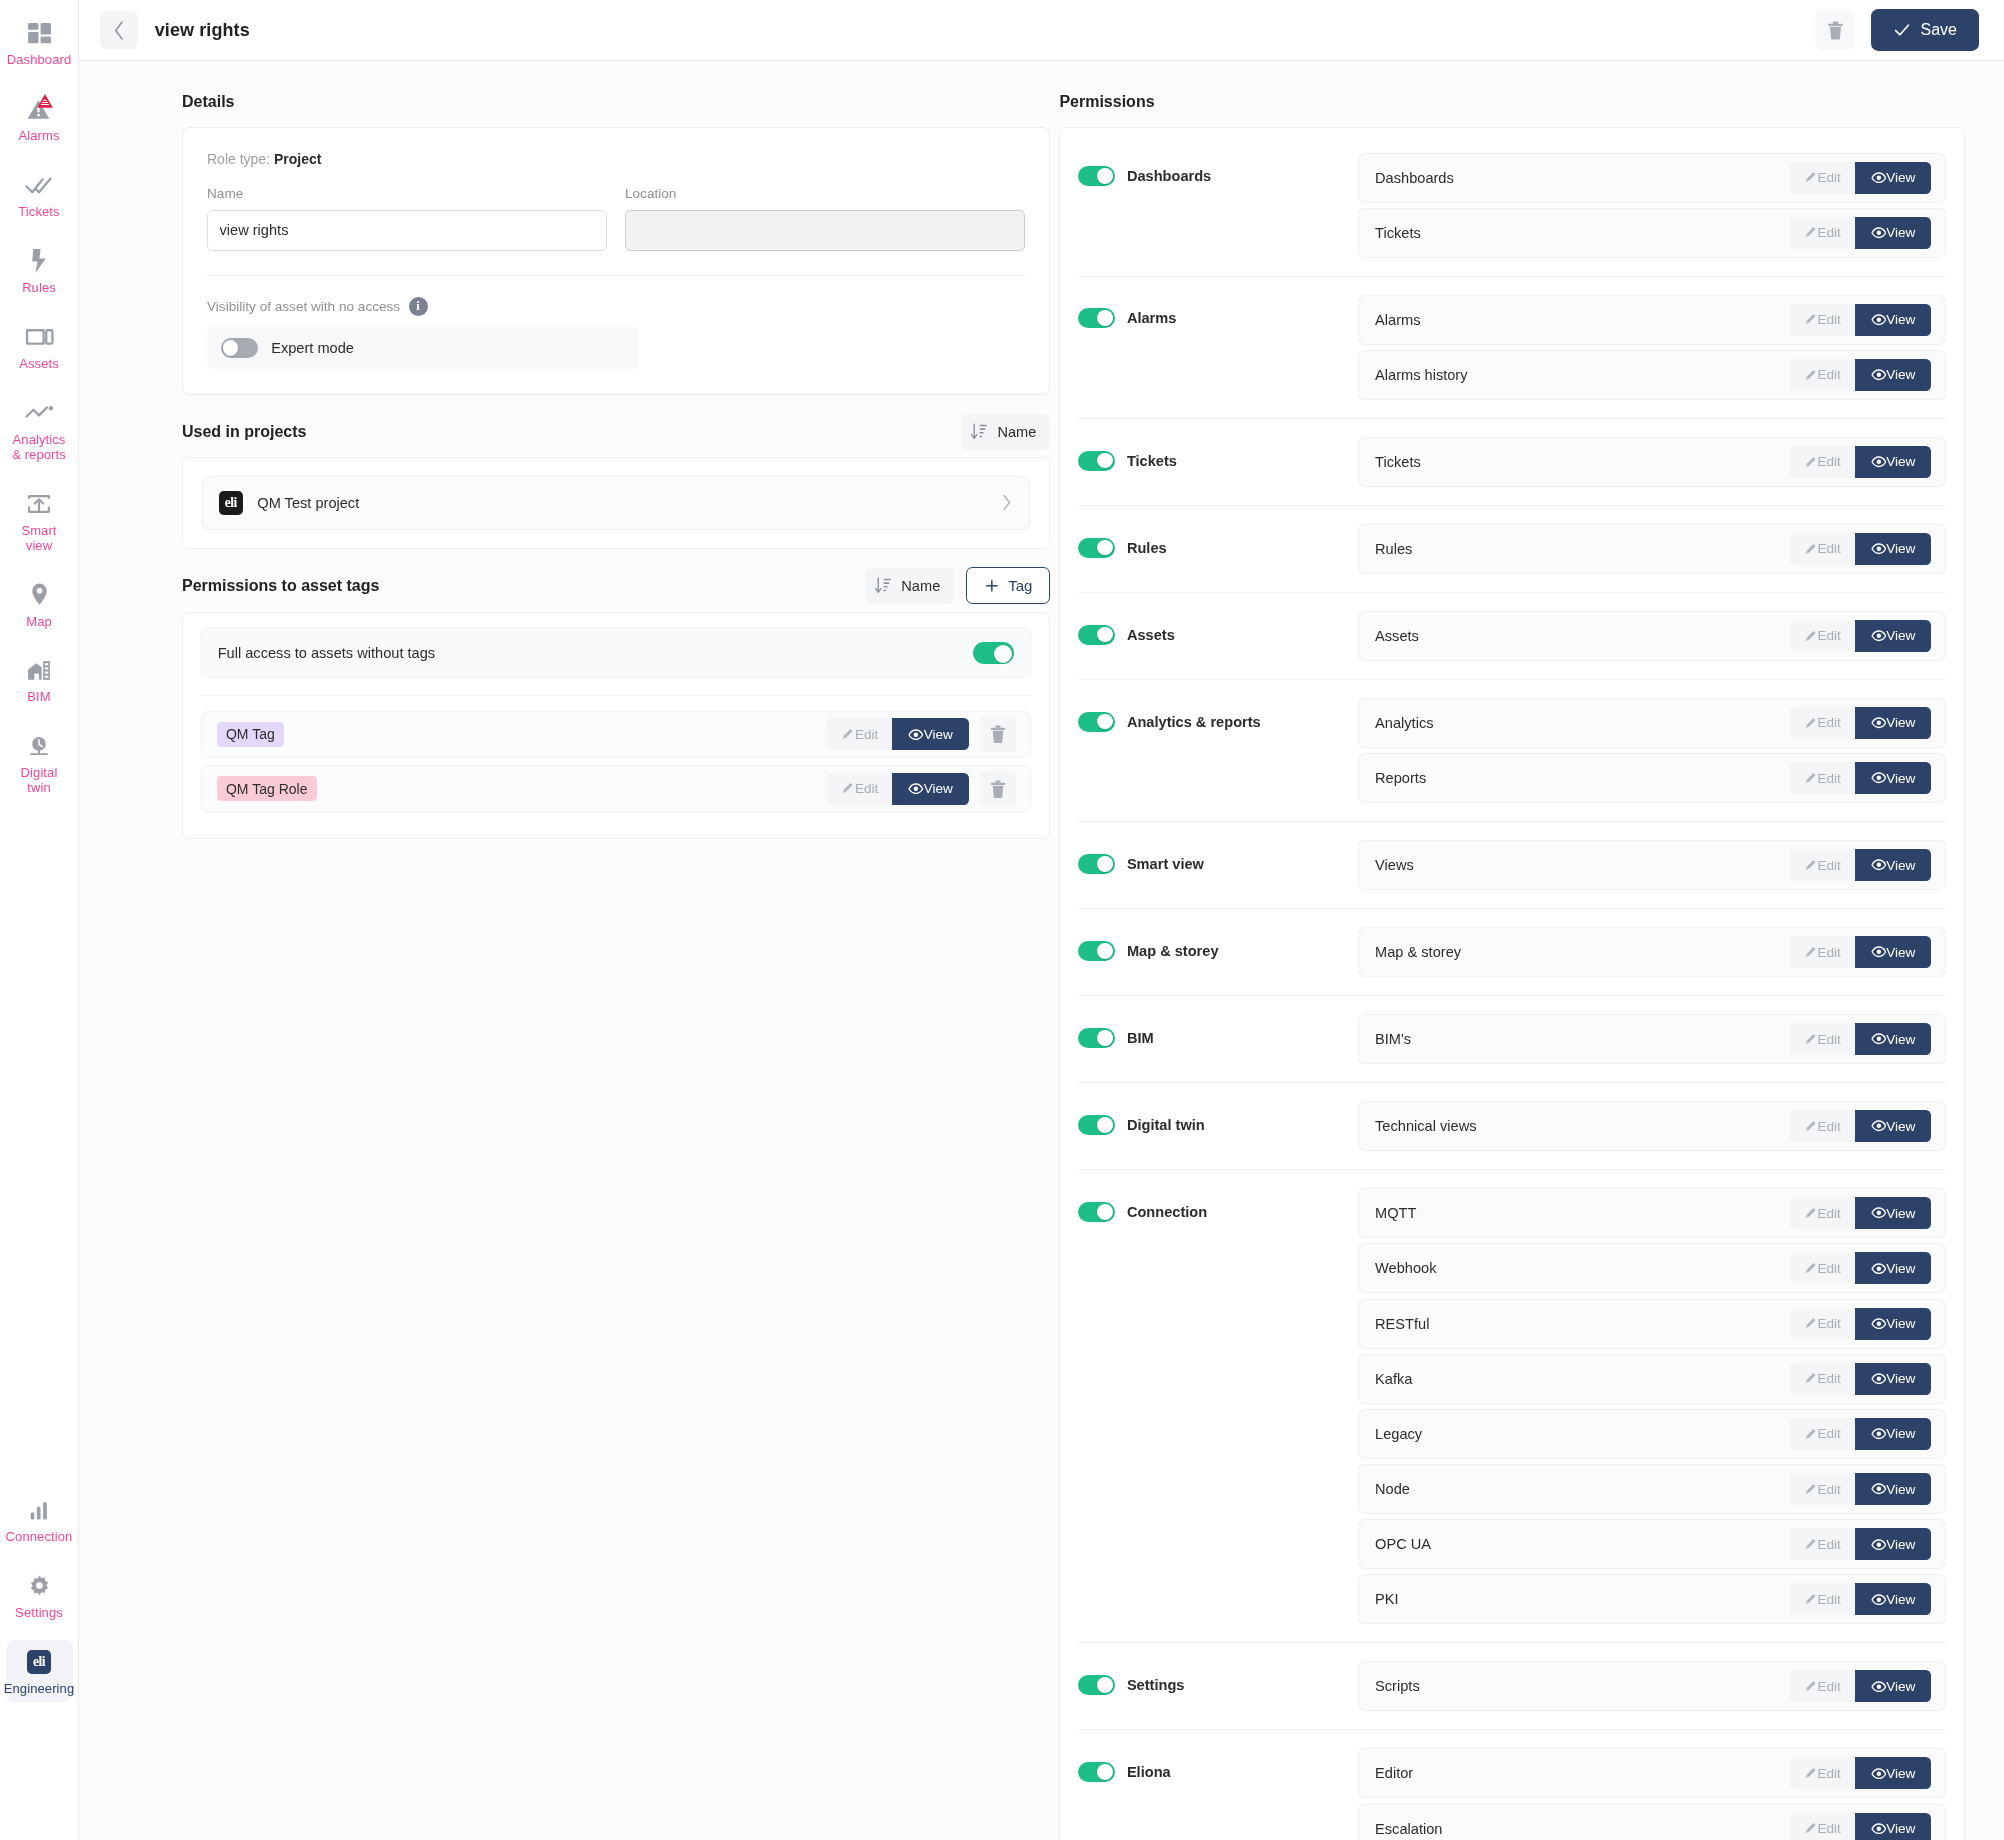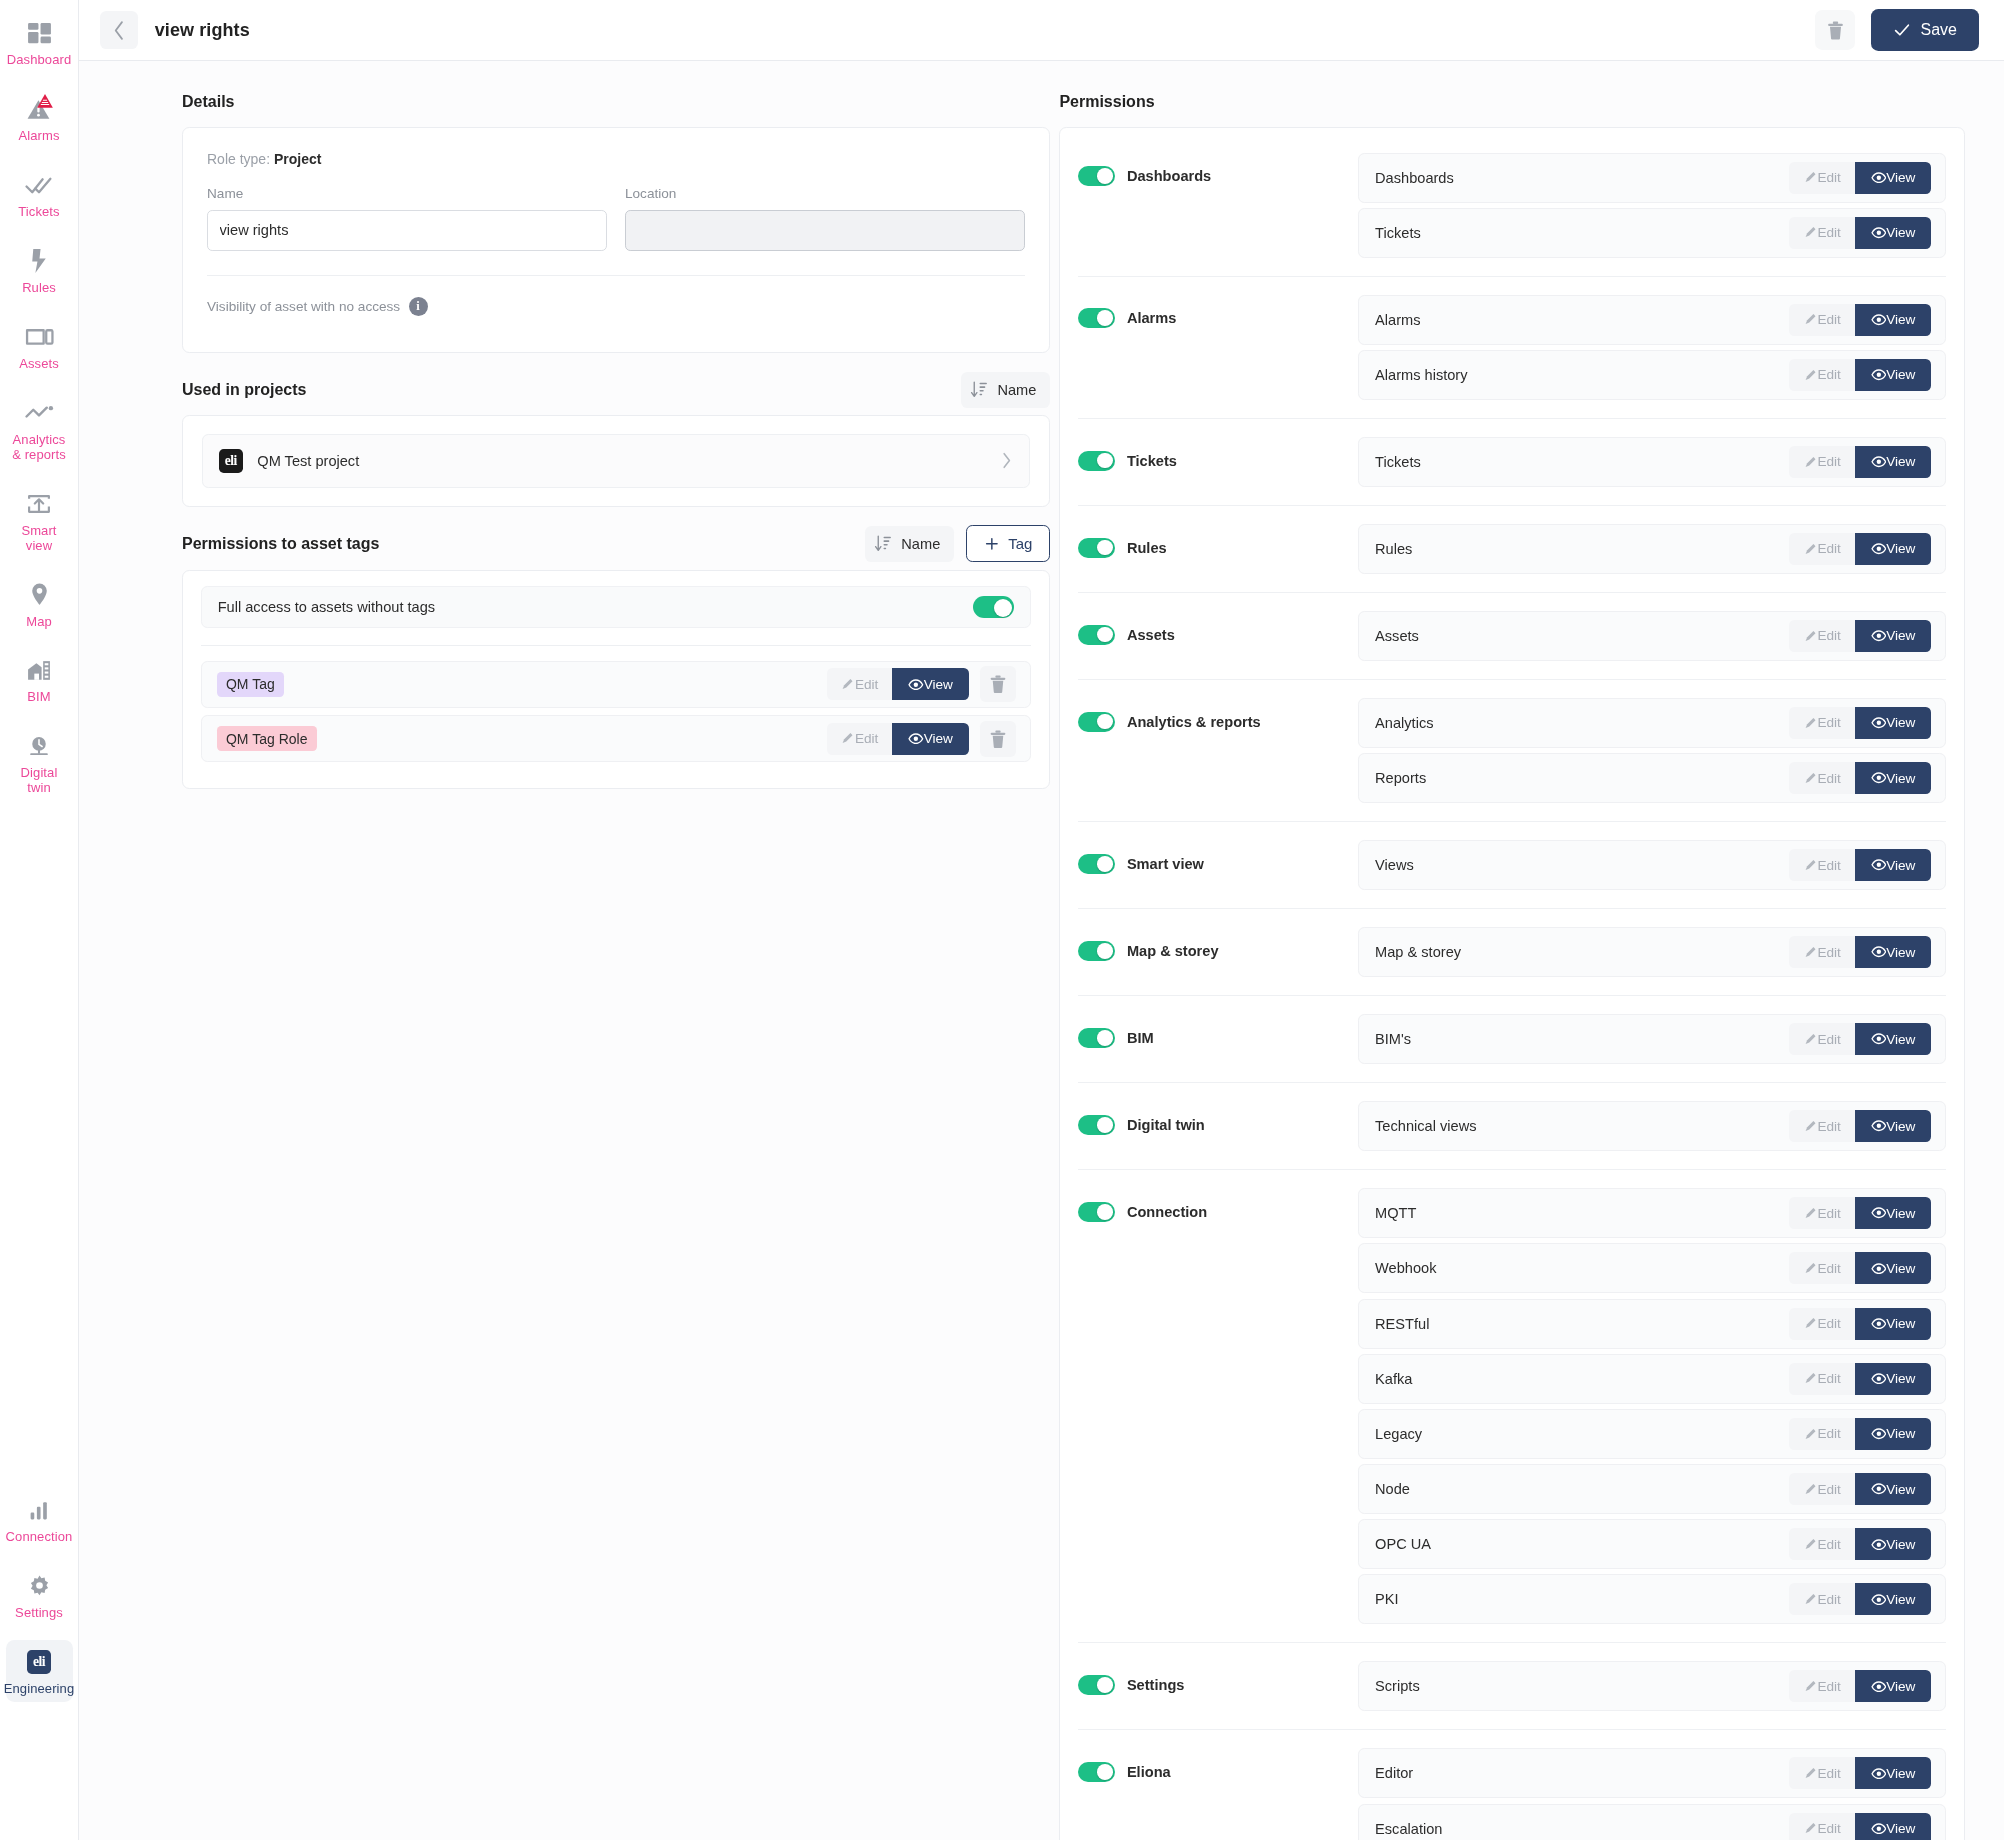--- a/index.html
+++ b/index.html
@@ -202,21 +202,21 @@
     font-size: 13.6px; font-weight: bold;
     font-family: "Liberation Serif", serif; letter-spacing: -0.5px;
   }
   .project-name { font-size: 14.6px; color: #2C2C2C; margin-left: 14.6px; }
   .project-spacer { flex: 1 1 auto; }
 
   
   .tags-card { padding: 15.7px 18px 19px 18px; }
   .fullaccess-row {
     display: flex; align-items: center;
-    height: 42px; background: #F9FAFB;
+    height: 50px; background: #F9FAFB;
     border: 1px solid #F0F1F4; border-radius: 6.3px;
     padding: 0 15.7px;
   }
   .fullaccess-label { font-size: 14.6px; color: #2C2C2C; }
   .grow { flex: 1 1 auto; }
   .tags-divider { height: 1px; background: #EDEFF2; margin: 16.7px 0 14.6px 0; }
   .tag-row {
     display: flex; align-items: center;
     height: 47px; background: #FAFBFC;
     border: 1px solid #EFF0F3; border-radius: 6.3px;
@@ -459,20 +459,26 @@
             </div>
             <div class="field">
               <label class="field-label">Location</label>
               <input class="field-input disabled" value="" style="">
             </div>
           </div>
           <div class="divider"></div>
           <div class="vis-label-row">
             <span class="vis-label">Visibility of asset with no access</span>
             <span class="info-icon">i</span>
+          </div>
+          <div class="expert-row">
+            <div class="toggle off">
+                <span class="knob"></span>
+              </div>
+            <span class="expert-label">Expert mode</span>
           </div>
         </div>
 
         <div class="section-head" style="margin-top:18px;">
           <div class="section-title">Used in projects</div>
           <div class="section-head-spacer"></div>
           <button class="sort-pill">
             <svg width="18" height="19" viewBox="0 0 34 36">
               <path d="M8 4 V30 M3 24 L8 31 L13 24" fill="none" stroke="#8C9199" stroke-width="2.6" stroke-linecap="round" stroke-linejoin="round"></path>
               <rect x="18" y="5" width="14" height="3" rx="1.4" fill="#8C9199"></rect>

